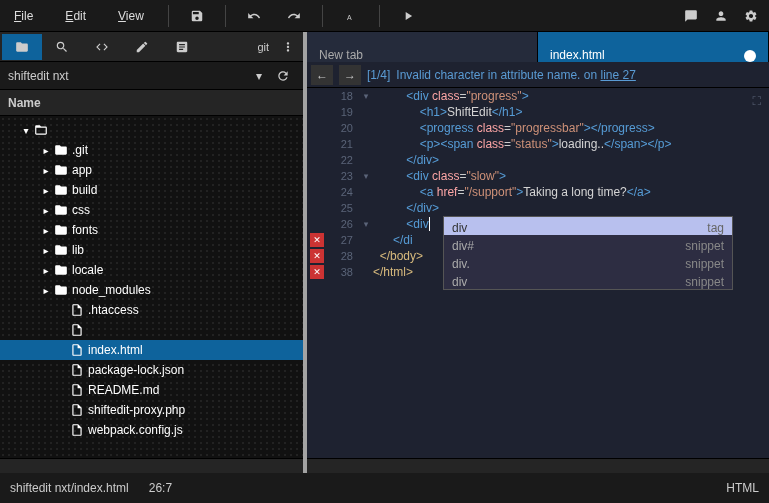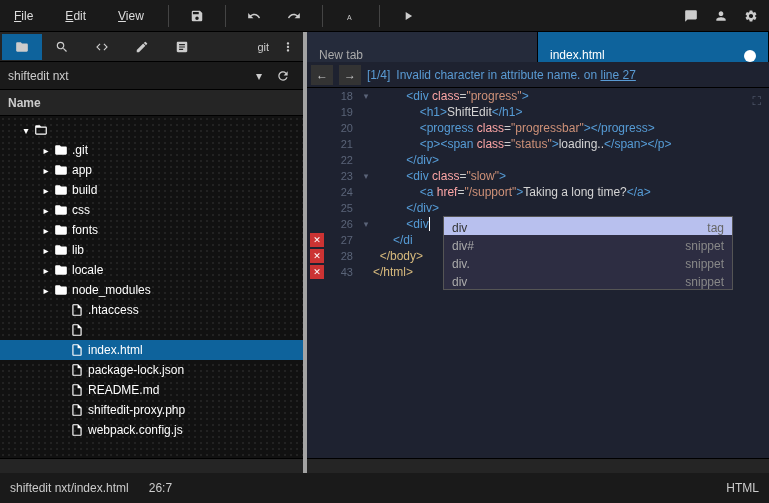--- a/index.html
+++ b/index.html
@@ -355,21 +355,21 @@
           <div class="ln">19</div>
           <div class="ln">20</div>
           <div class="ln">21</div>
           <div class="ln">22</div>
           <div class="ln">23</div>
           <div class="ln">24</div>
           <div class="ln">25</div>
           <div class="ln">26</div>
           <div class="ln">27</div>
           <div class="ln">28</div>
-          <div class="ln">43</div>
+          <div class="ln">38</div>
         </div>
       <div class="fold" id="folds">
           <div class="fold-m">▾</div>
           <div class="fold-m"></div>
           <div class="fold-m"></div>
           <div class="fold-m"></div>
           <div class="fold-m"></div>
           <div class="fold-m">▾</div>
           <div class="fold-m"></div>
           <div class="fold-m"></div>

